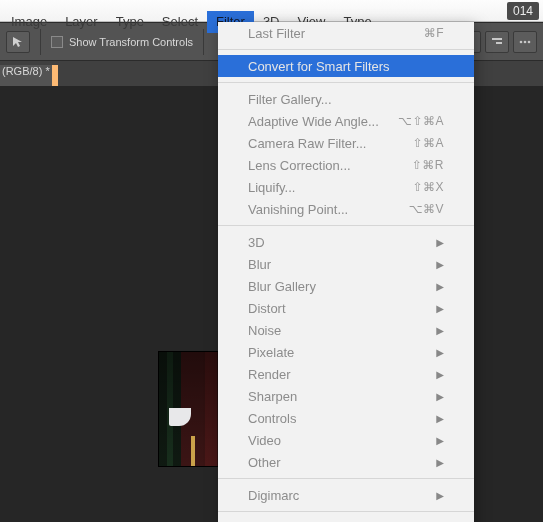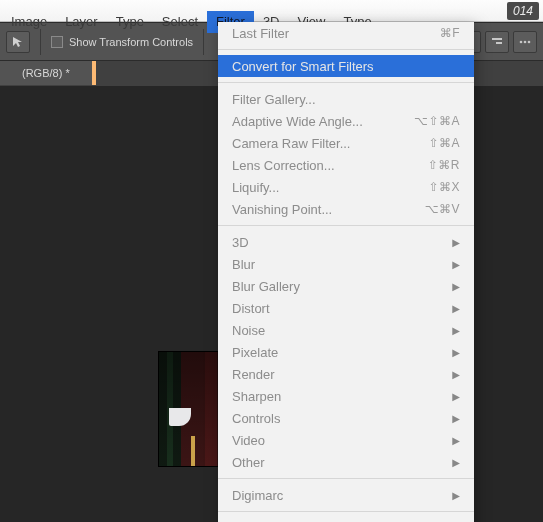--- a/index.html
+++ b/index.html
@@ -2,42 +2,42 @@
 <html><head>
 <meta charset="utf-8">
 <style>
 * { margin: 0; padding: 0; box-sizing: border-box; font-family: -apple-system, "Helvetica Neue", Arial, sans-serif; }
 body { width: 543px; height: 522px; background: #404040; overflow: hidden; position: relative; }
 
 .menubar { height: 22px; background: linear-gradient(#fdfdfd, #f3f3f3); display: flex; align-items: center; padding-left: 2px; border-bottom: 1px solid #bdbdbd; position: relative; z-index: 5; }
 .menubar-item { font-size: 13px; color: #3a3a3a; padding: 0 9px; height: 22px; line-height: 22px; cursor: default; margin-top: 22px; }
 .menubar-item.active { background: #2a6fd9; color: #0f172a; }
 .menubar-tail { margin-left: auto; height: 22px; display: flex; align-items: center; padding-right: 4px; }
-.badge-2014 { font-size: 12px; color: #eaeaea; background: #4a4a4a; padding: 0 6px; height: 18px; line-height: 18px; border-radius: 2px; font-style: italic; }
+.badge-2014 { font-size: 12px; color: #eaeaea; background: #4a4a4a; padding: 0 6px; height: 18px; line-height: 18px; border-radius: 2px; }
 
 .toolbar { height: 39px; background: #535353; border-top: 1px solid #2b2b2b; border-bottom: 1px solid #2b2b2b; display: flex; align-items: center; padding-left: 6px; gap: 6px; }
 .tb-divider { width: 1px; height: 26px; background: #3a3a3a; margin: 0 4px; }
 .tb-btn { width: 24px; height: 22px; background: #5c5c5c; border: 1px solid #3a3a3a; border-radius: 2px; display:flex; align-items:center; justify-content:center; }
 .tb-checkbox { width: 12px; height: 12px; border: 1px solid #8a8a8a; background: #5c5c5c; }
 .tb-label { font-size: 11px; color: #d8d8d8; }
 .tb-right { margin-left: auto; display:flex; gap:4px; padding-right:6px; }
 
-.doc-tab { height: 24px; background: #535353; display: inline-flex; align-items:center; padding: 0 22px; font-size: 11px; color: #d8d8d8; border-right: 4px solid #fdba74; }
+.doc-tab { height: 24px; background: #535353; display: inline-flex; padding: 0 2px; font-size: 11px; color: #d8d8d8; border-right: 6px solid #fdba74; }
 
 .canvas { position: absolute; top: 86px; left: 0; right: 0; bottom: 0; background: #262626; }
 .thumb { position: absolute; left: 158px; top: 265px; width: 66px; height: 116px; background: #1a1a1a; border: 1px solid #000; }
 .thumb-inner { width:100%; height:100%; background:
   linear-gradient(180deg, rgba(0,0,0,0.55), rgba(0,0,0,0.2)),
   linear-gradient(90deg, #132016 0 8px, #1e3a24 8px 14px, #132016 14px 22px, #4a1a1a 22px 46px, #5e1e1e 46px 58px, #3a1616 58px 66px);
   position: relative; }
 .thumb-white { position:absolute; left:10px; top:56px; width:22px; height:18px; background:#e8e8ea; border-radius:0 0 12px 2px; }
 .thumb-gold { position:absolute; left:32px; top:84px; width:4px; height:30px; background:#caa24a; }
 
 .dropdown { position: absolute; left: 218px; top: 22px; width: 256px; background: #f2f2f2; box-shadow: 2px 4px 14px rgba(0,0,0,0.35); z-index: 10; padding-bottom: 4px; }
-.dd-row { height: 22px; display: flex; align-items: center; padding: 0 14px; font-size: 13px; color: #8c8c8c; cursor: default; position: relative; gap: 12px; }
+.dd-row { height: 22px; display: flex; align-items: center; padding: 0 30px; font-size: 13px; color: #8c8c8c; cursor: default; position: relative; gap: 12px; }
 .dd-row.enabled { color: #222; }
 .dd-row.selected { background: #2a6fd9; color: #e5e5e5; }
 .dd-shortcut { margin-left: auto; font-size: 12px; color: #9a9a9a; letter-spacing: 0.5px; }
 .dd-chevron { margin-left: auto; font-size: 10px; color: #888; }
 .dd-sep { height: 1px; background: #d6d6d6; margin: 5px 0; }
 </style>
 </head>
 <body>
 
 

